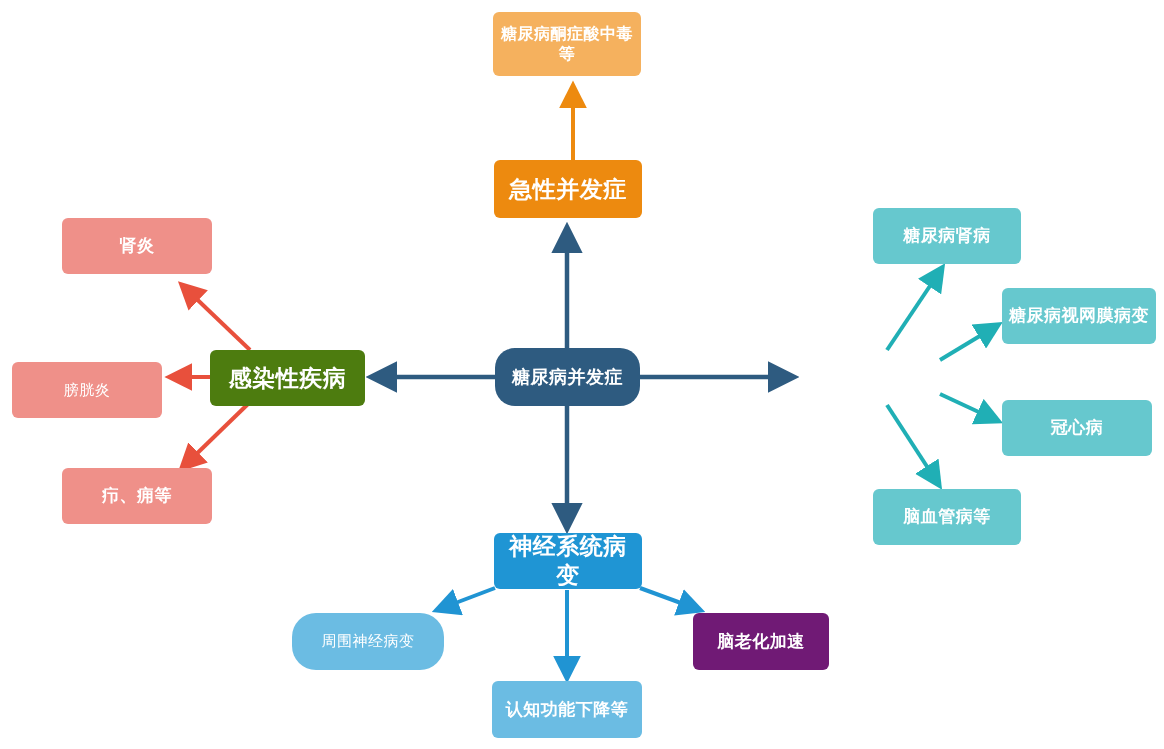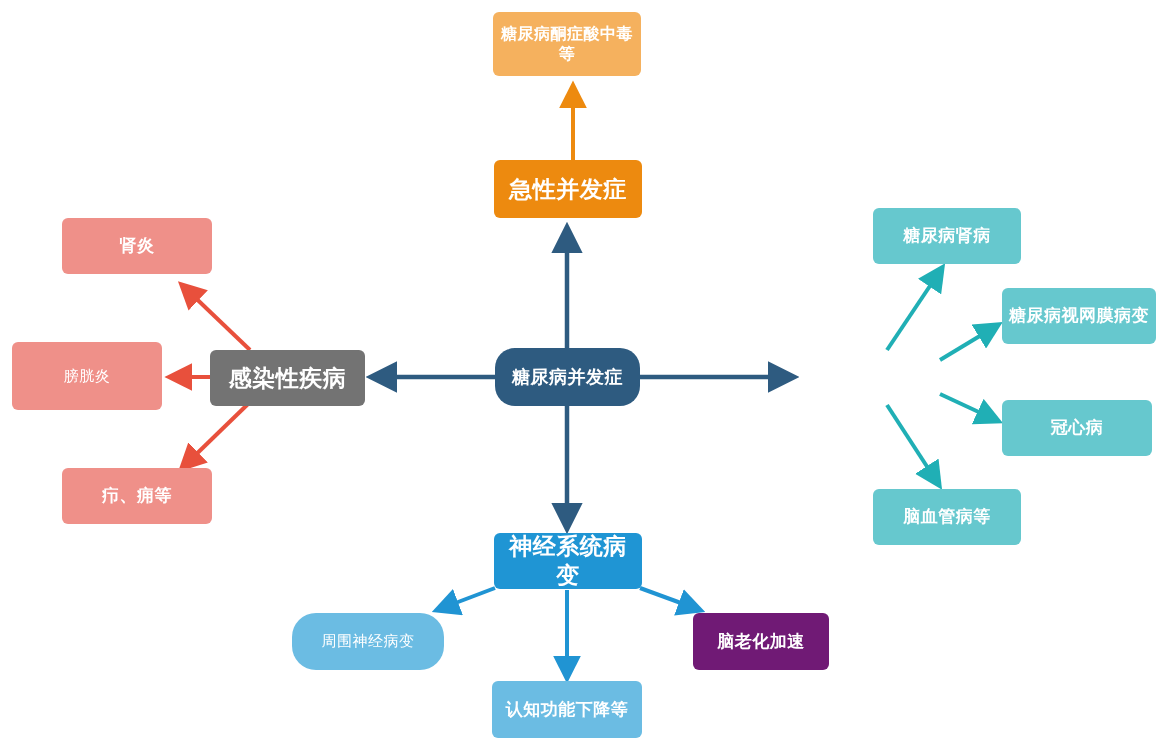--- a/index.html
+++ b/index.html
@@ -110,27 +110,27 @@
     <span>糖尿病并发症</span>
   </div>
 
   <div class="node branch" style="left:494px; top:160px; width:148px; height:58px; background:#ED8A0F;">
     <span>急性并发症</span>
   </div>
   <div class="node leaf wrap" style="left:493px; top:12px; width:148px; height:64px; background:#F5B15E;">
     <span>糖尿病酮症酸中毒等</span>
   </div>
 
-  <div class="node branch" style="left:210px; top:350px; width:155px; height:56px; background:#737373;">
+  <div class="node branch" style="left:210px; top:350px; width:155px; height:56px; background:#4d7c0f;">
     <span>感染性疾病</span>
   </div>
   <div class="node leaf" style="left:62px; top:218px; width:150px; height:56px; background:#EF9089;">
     <span>肾炎</span>
   </div>
-  <div class="node leaf small" style="left:12px; top:342px; width:150px; height:68px; background:#EF9089;">
+  <div class="node leaf small" style="left:12px; top:362px; width:150px; height:56px; background:#EF9089;">
     <span>膀胱炎</span>
   </div>
   <div class="node leaf" style="left:62px; top:468px; width:150px; height:56px; background:#EF9089;font-family:Liberation Serif, serif;">
     <span>疖、痈等</span>
   </div>
 
   <div class="node leaf" style="left:873px; top:208px; width:148px; height:56px; background:#66C8CE;">
     <span>糖尿病肾病</span>
   </div>
   <div class="node leaf" style="left:1002px; top:288px; width:154px; height:56px; background:#66C8CE;">

